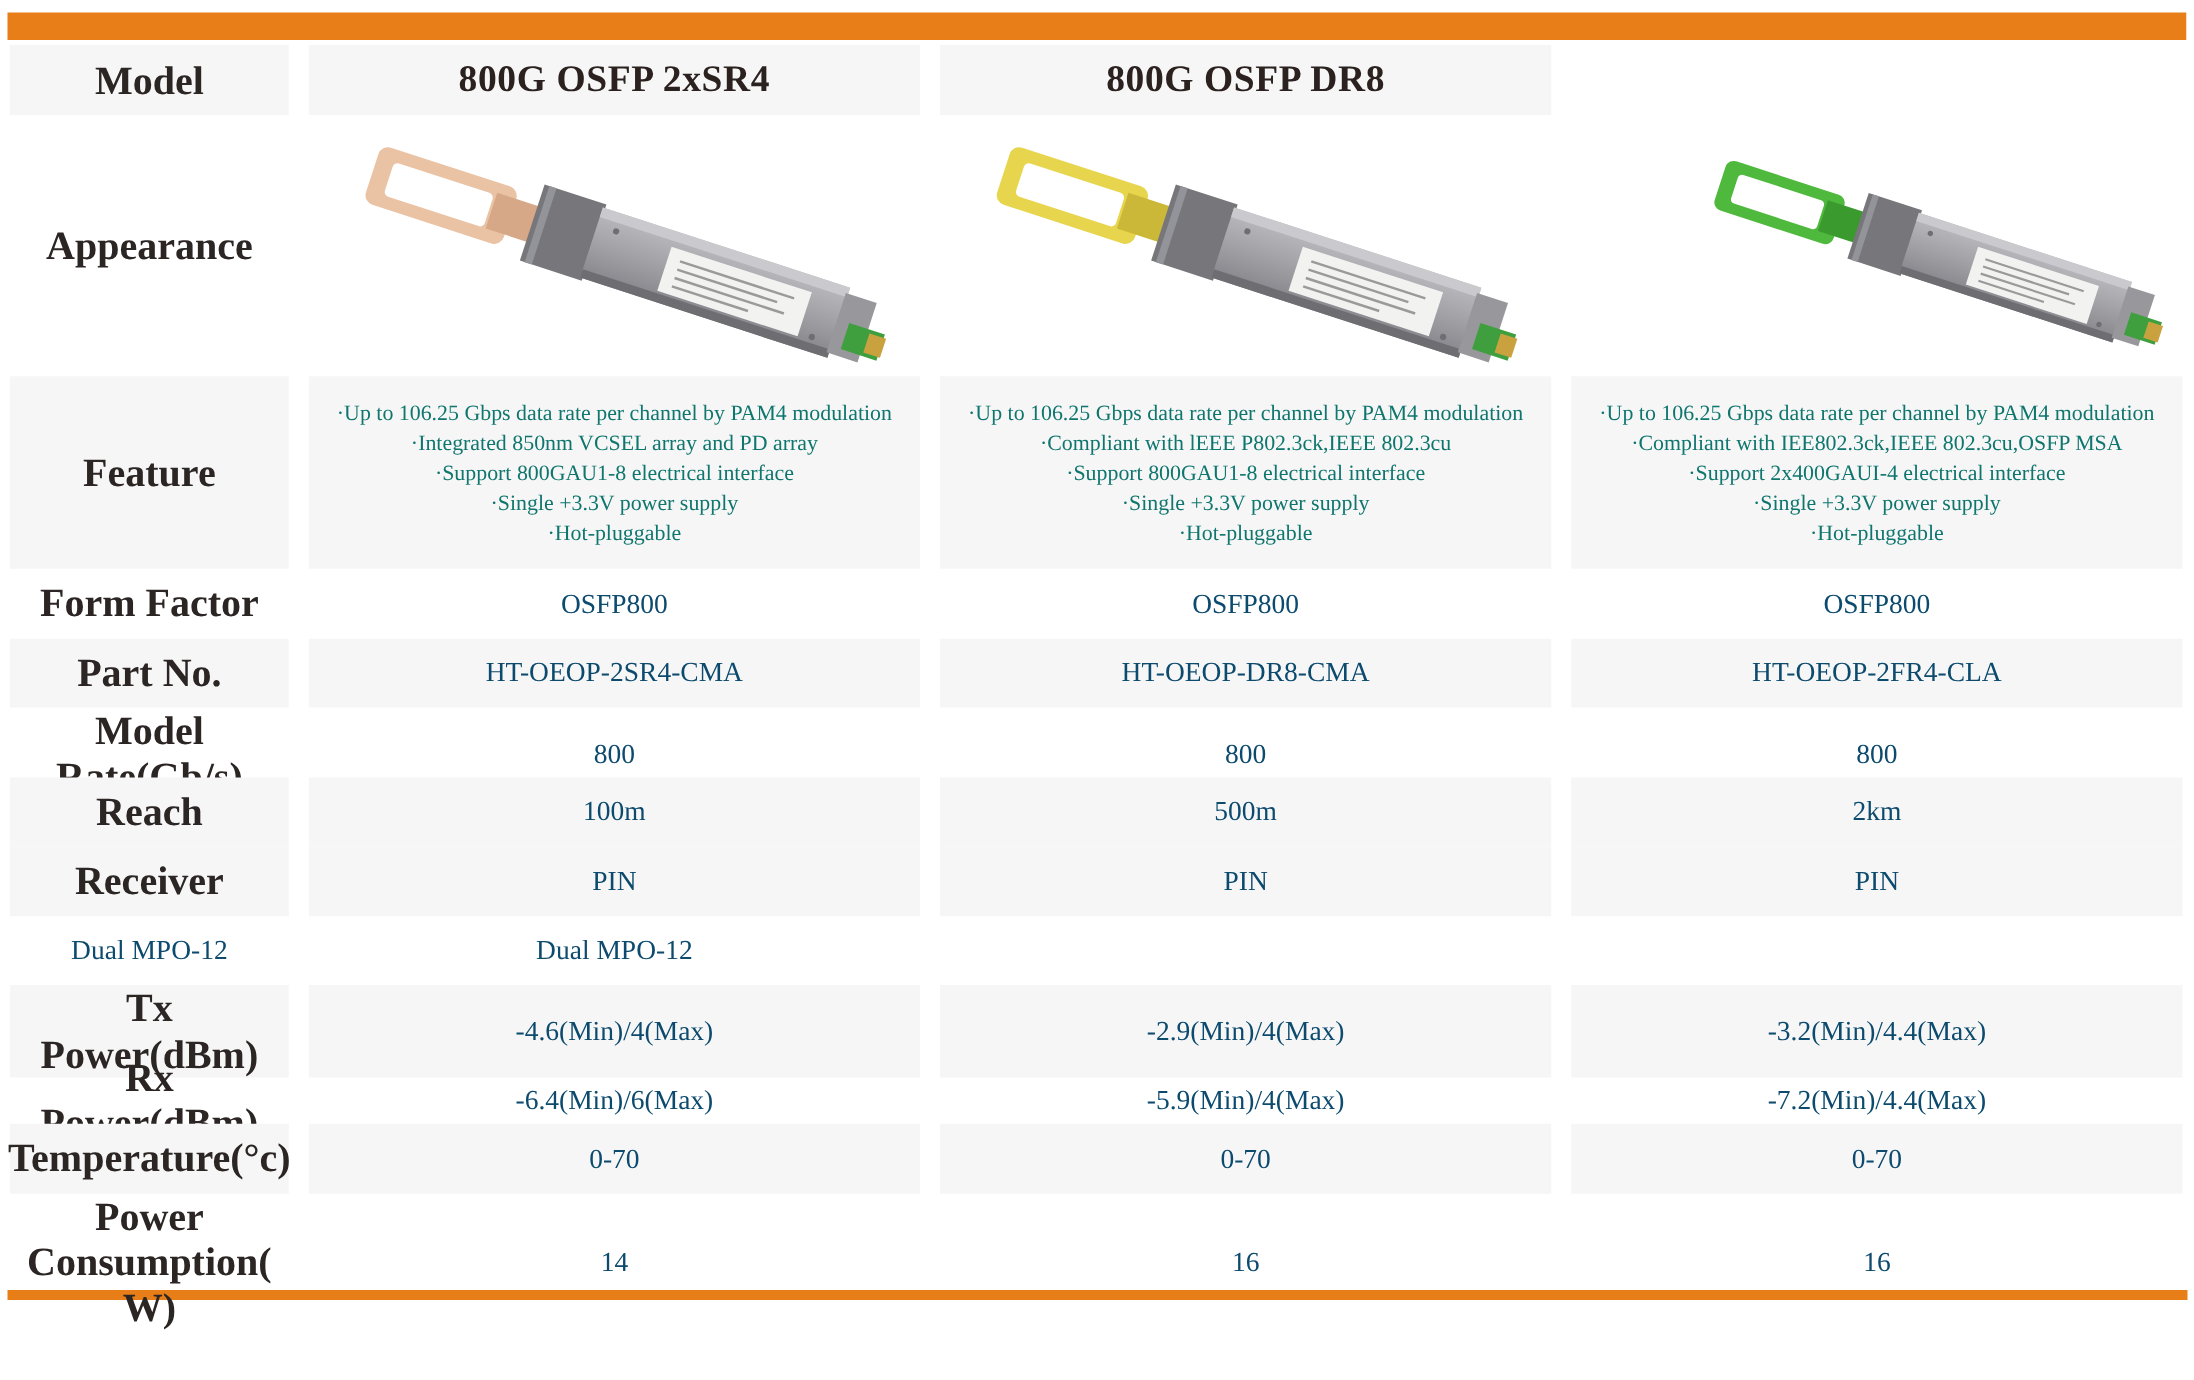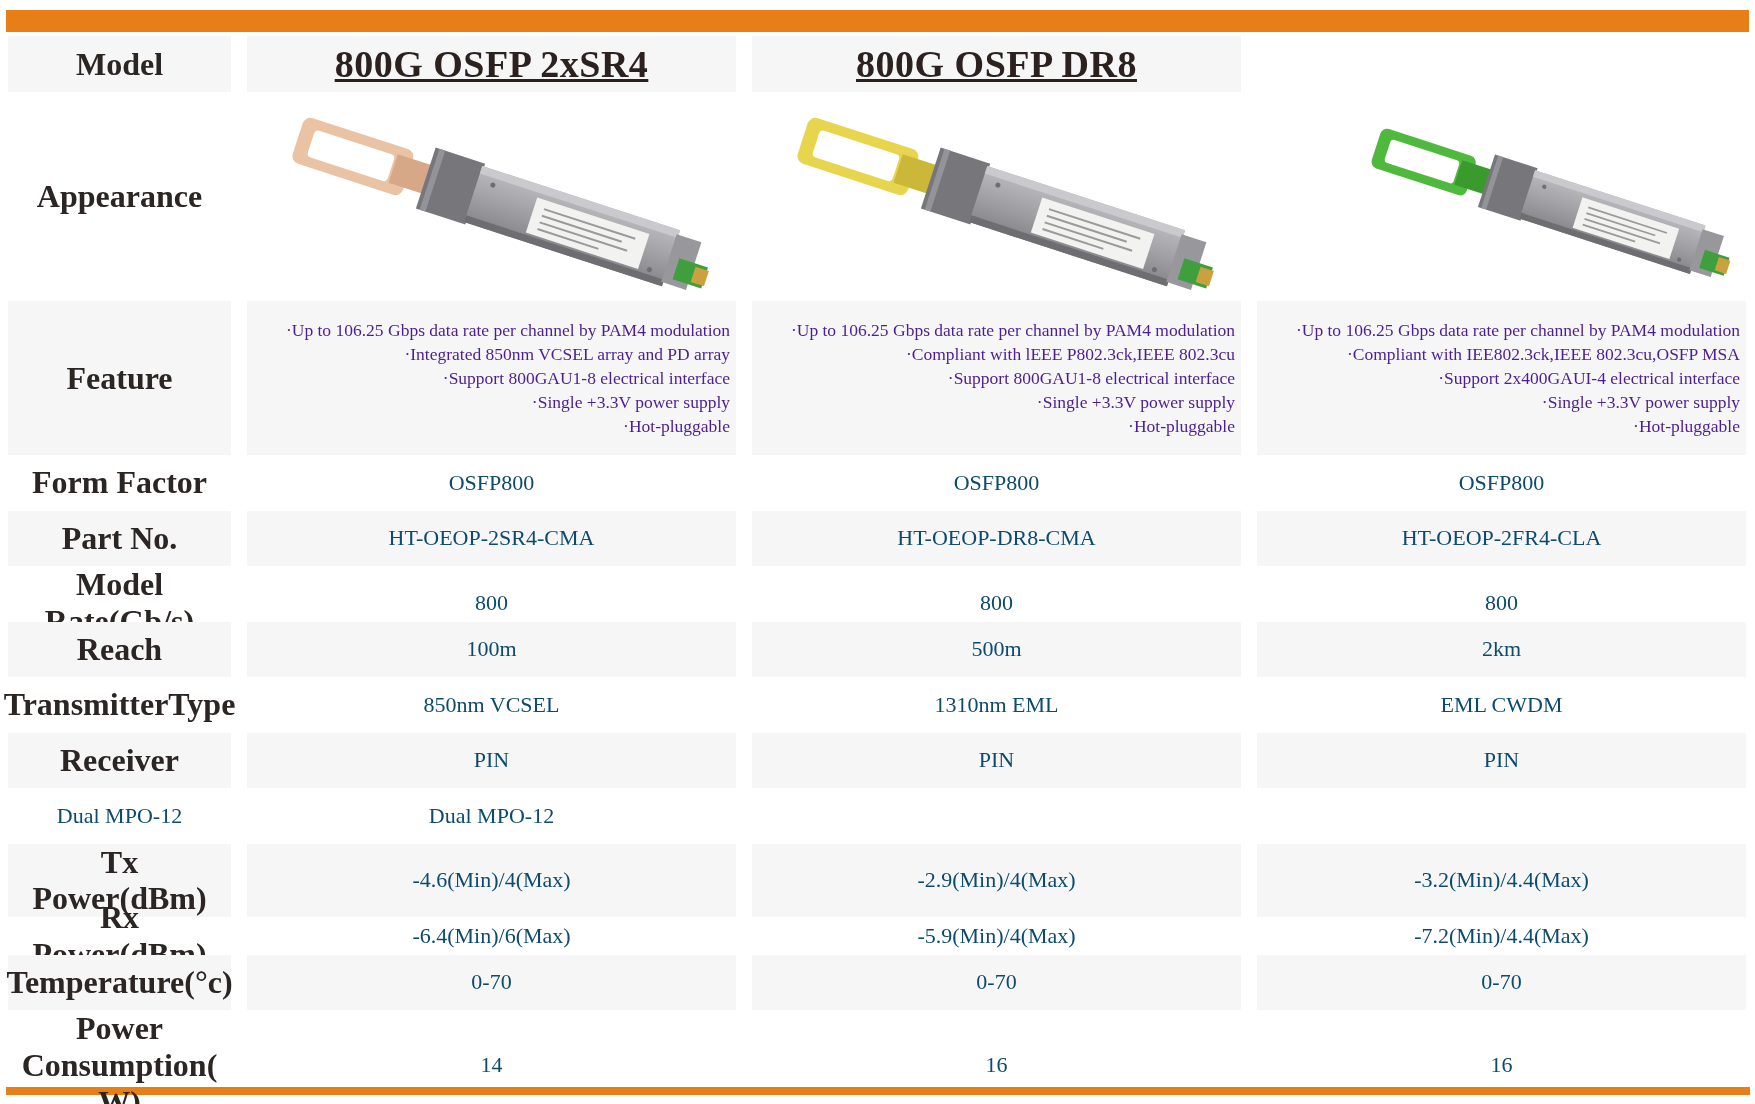--- a/index.html
+++ b/index.html
@@ -12,24 +12,24 @@
   .grid{margin-left:8px;}
   .row{display:grid;grid-template-columns:223px 489px 489px 489px;column-gap:16px;}
   .cell{display:flex;align-items:center;justify-content:center;text-align:center;box-sizing:border-box;}
   .gray > .cell{background:#F6F6F6;}
   .header-row{height:56px;}
   .appearance-row{height:209px;}
   .feature-row{height:154px;}
   .spec-row{height:55.5px;}
   .last-row{height:72px;}
   .label-cell{font-weight:bold;font-size:32px;line-height:1.15;padding:0 10px;color:#2b2523;}
-  .model-cell{font-weight:bold;font-size:38px;letter-spacing:.5px;color:#2b2220;text-decoration:underline;}
+  .model-cell{font-weight:bold;font-size:30px;letter-spacing:.5px;color:#2b2220;}
   .value-cell{font-size:22px;color:#0c4a6e;}
-  .feature-cell{flex-direction:column;align-items:flex-end;justify-content:center;text-align:left;
-    padding:0 6px;font-size:17.5px;line-height:1.38;color:#4c1d95;}
+  .feature-cell{flex-direction:column;align-items:center;justify-content:center;text-align:left;
+    padding:0 6px;font-size:17.5px;line-height:1.38;color:#0f766e;}
   .feature-cell div{white-space:nowrap;}
   .module-svg{display:block;}
   .shift-right{margin-left:84px;}
 </style>
 </head>
 <body>
 
 <div class="topbar"></div>
 
 <div class="grid">
@@ -172,26 +172,20 @@
     <div class="cell value-cell">800</div>
   </div>
 
   <div class="row spec-row gray">
     <div class="cell label-cell">Reach</div>
     <div class="cell value-cell">100m</div>
     <div class="cell value-cell">500m</div>
     <div class="cell value-cell">2km</div>
   </div>
 
-  <div class="row spec-row">
-    <div class="cell label-cell">TransmitterType</div>
-    <div class="cell value-cell">850nm VCSEL</div>
-    <div class="cell value-cell">1310nm EML</div>
-    <div class="cell value-cell">EML CWDM</div>
-  </div>
 
   <div class="row spec-row gray">
     <div class="cell label-cell">Receiver</div>
     <div class="cell value-cell">PIN</div>
     <div class="cell value-cell">PIN</div>
     <div class="cell value-cell">PIN</div>
   </div>
 
   <div class="row spec-row">
     <div class="cell value-cell">Dual MPO-12</div>

